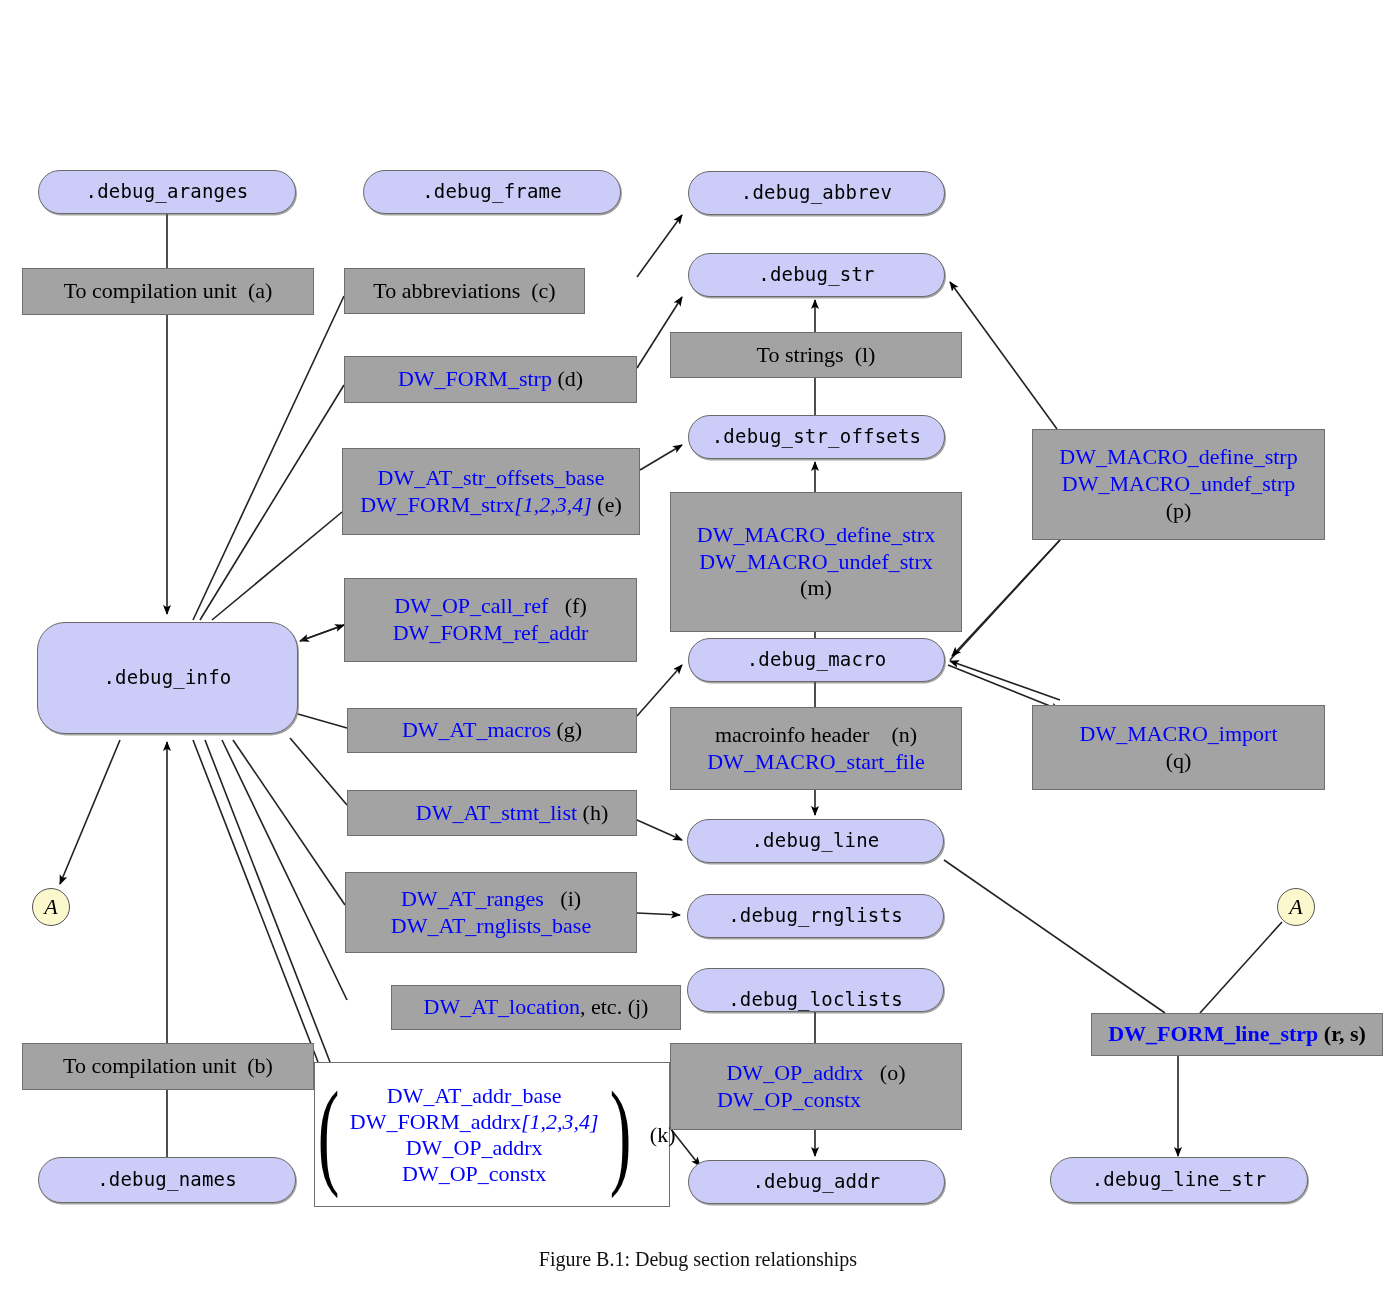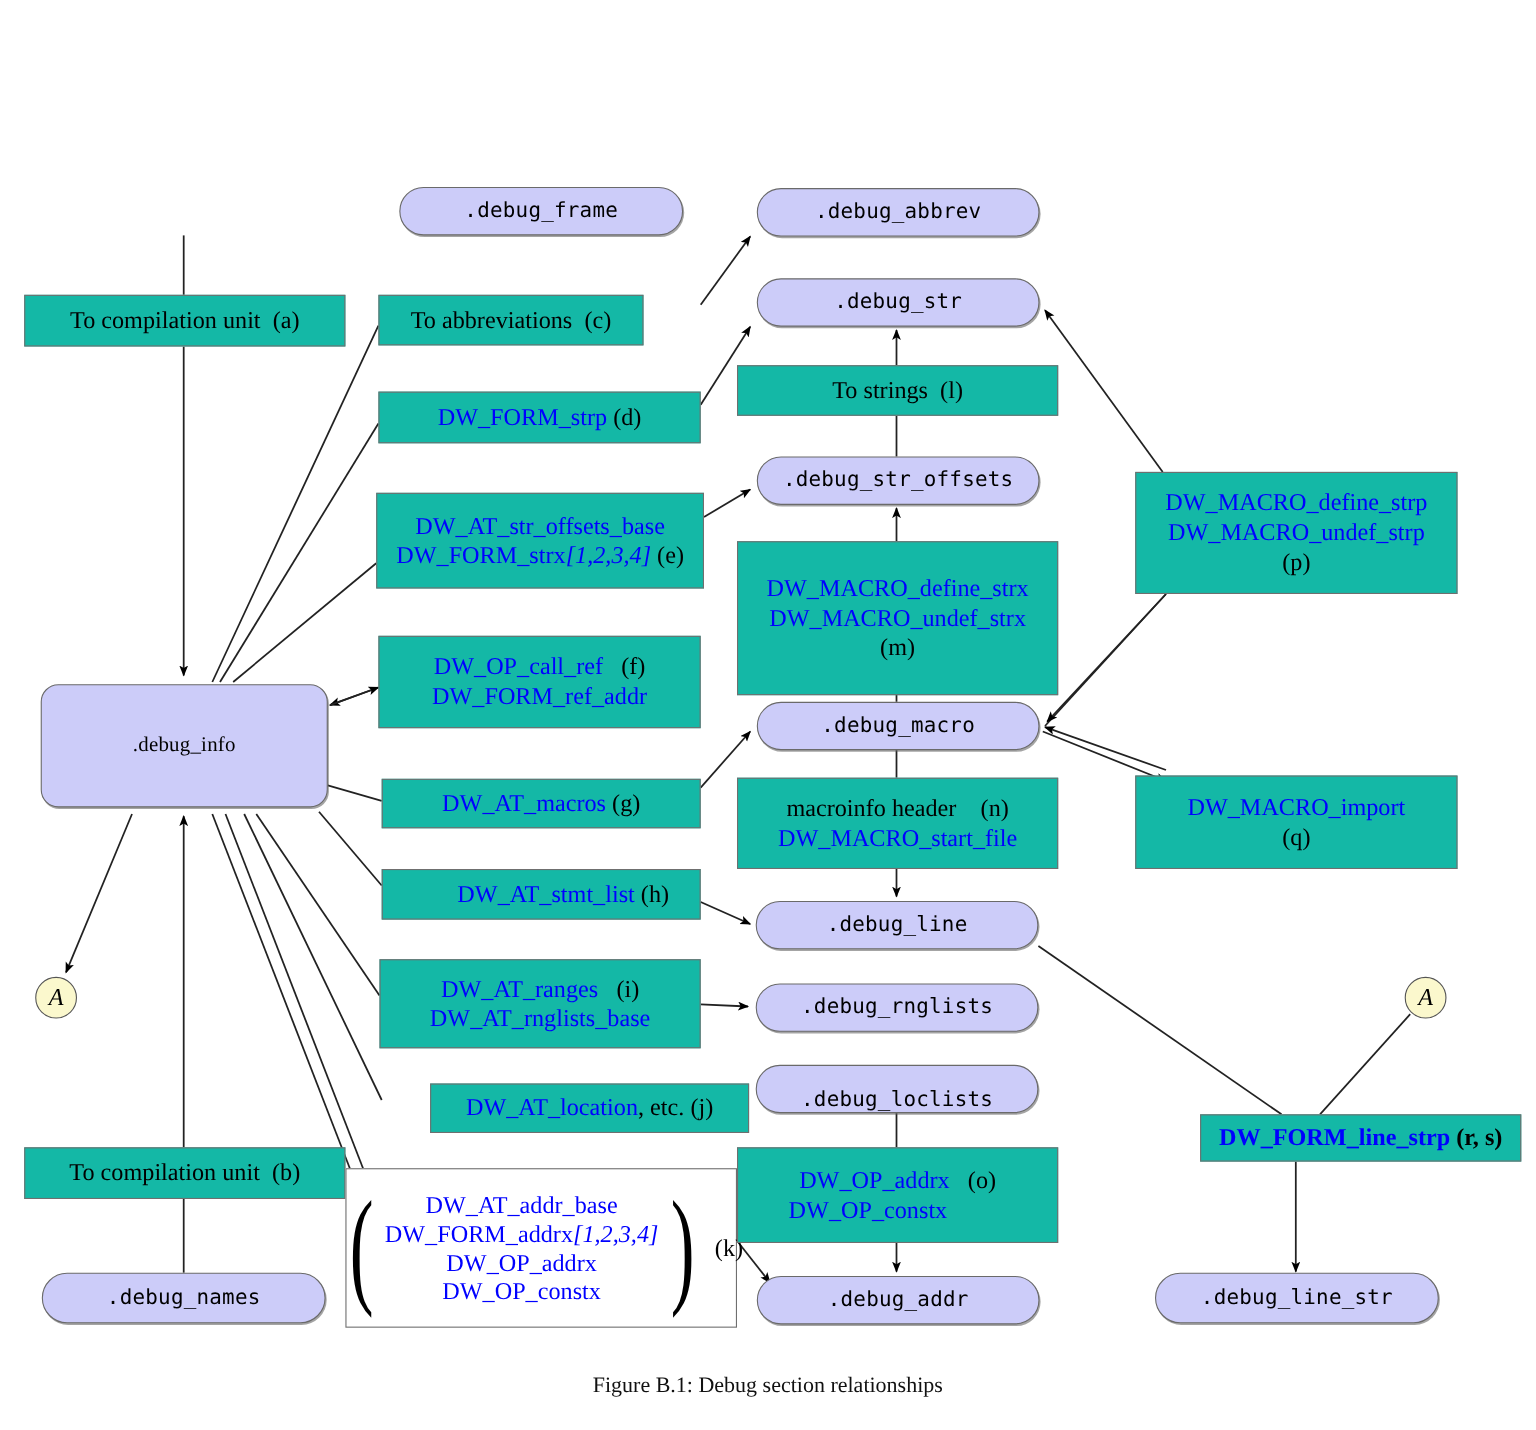--- a/index.html
+++ b/index.html
@@ -22,27 +22,26 @@
     background:#ccccf9;
     border:1.6px solid #6a6a6a;
     border-radius:999px;
     font-family:"DejaVu Sans Mono", monospace;
     font-size:19px;
     letter-spacing:0.2px;
     box-shadow:1px 1.5px 0 rgba(90,90,90,.55);
     color:#000;
   }
   .sect.big{
-    border-radius:16px;
-    font-family:Liberation Serif, serif;
+    border-radius:28px;
   }
 
   
   .rect{
-    background:#14b8a6;
+    background:#a3a3a3;
     border:1.5px solid #6f6f6f;
     font-size:22px;
   }
 
   .kw{color:#0000ff;}
   .it{font-style:italic;}
   .plain{color:#000;}
 
   .lines{display:block;width:100%;}
   .lines > div{white-space:nowrap;}
@@ -150,20 +149,23 @@
 
       <path d="M1282,922 L1200,1013"></path>
 
       <path d="M1178,1056 L1178,1156" marker-end="url(#ah)"></path>
 
       <path d="M120,740 L60,884" marker-end="url(#ah)"></path>
 
     </g>
   </svg>
 
+  <div class="node sect" style="left:38px;top:170px;width:258px;height:44px;">
+    <span>.debug_aranges</span>
+  </div>
 
   <div class="node sect" style="left:363px;top:170px;width:258px;height:44px;">
     <span>.debug_frame</span>
   </div>
 
   <div class="node sect" style="left:688px;top:171px;width:257px;height:44px;">
     <span>.debug_abbrev</span>
   </div>
 
   <div class="node sect" style="left:688px;top:253px;width:257px;height:44px;">

